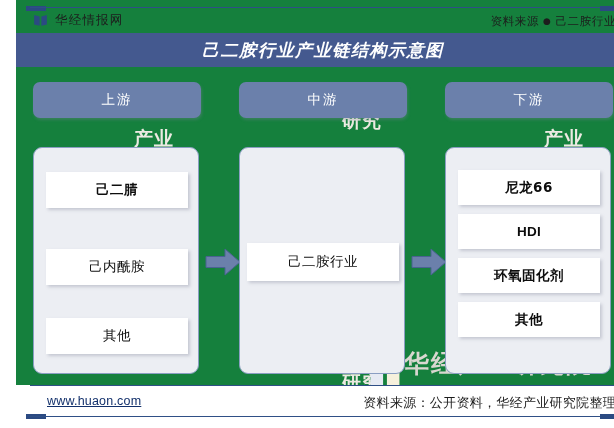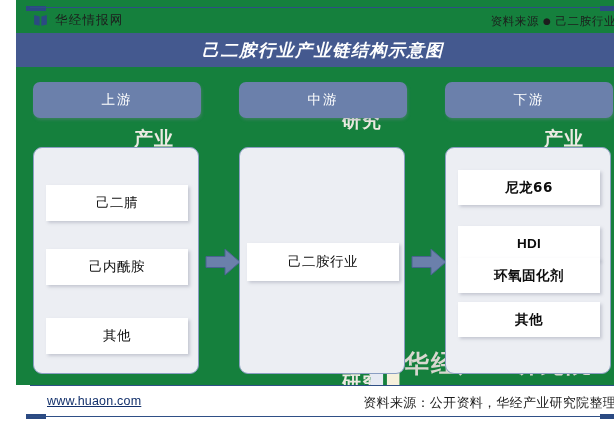--- a/index.html
+++ b/index.html
@@ -204,37 +204,37 @@
     letter-spacing: 0.5px;
     font-family: "DejaVu Sans", "Liberation Sans", sans-serif;
   }
   .node.latin span {
     font-family: "Liberation Sans", sans-serif;
     letter-spacing: 0.2px;
   }
 
   
   .col.c0 .node { height: 36px; }
-  .col.c0 .node.n0 { top: 37px; }
+  .col.c0 .node.n0 { top: 24px; font-weight: bold; }
   .col.c0 .node.n1 { top: 101px; }
   .col.c0 .node.n2 { top: 170px; }
 
   
   .col.c1 .node.n0 {
     top: 95px;
     height: 38px;
     left: 7px;
     width: 152px;
     align-items: center;
   }
 
   
   .col.c2 .node { height: 35px; font-weight: bold; }
   .col.c2 .node.n0 { top: 22px; }
-  .col.c2 .node.n1 { top: 78px; }
+  .col.c2 .node.n1 { top: 66px; }
   .col.c2 .node.n2 { top: 110px; }
   .col.c2 .node.n3 { top: 154px; }
 
   
   .arrow {
     position: absolute;
     top: 180px;
     width: 36px; height: 30px;
   }
   .arrow.a0 { left: 189px; }

